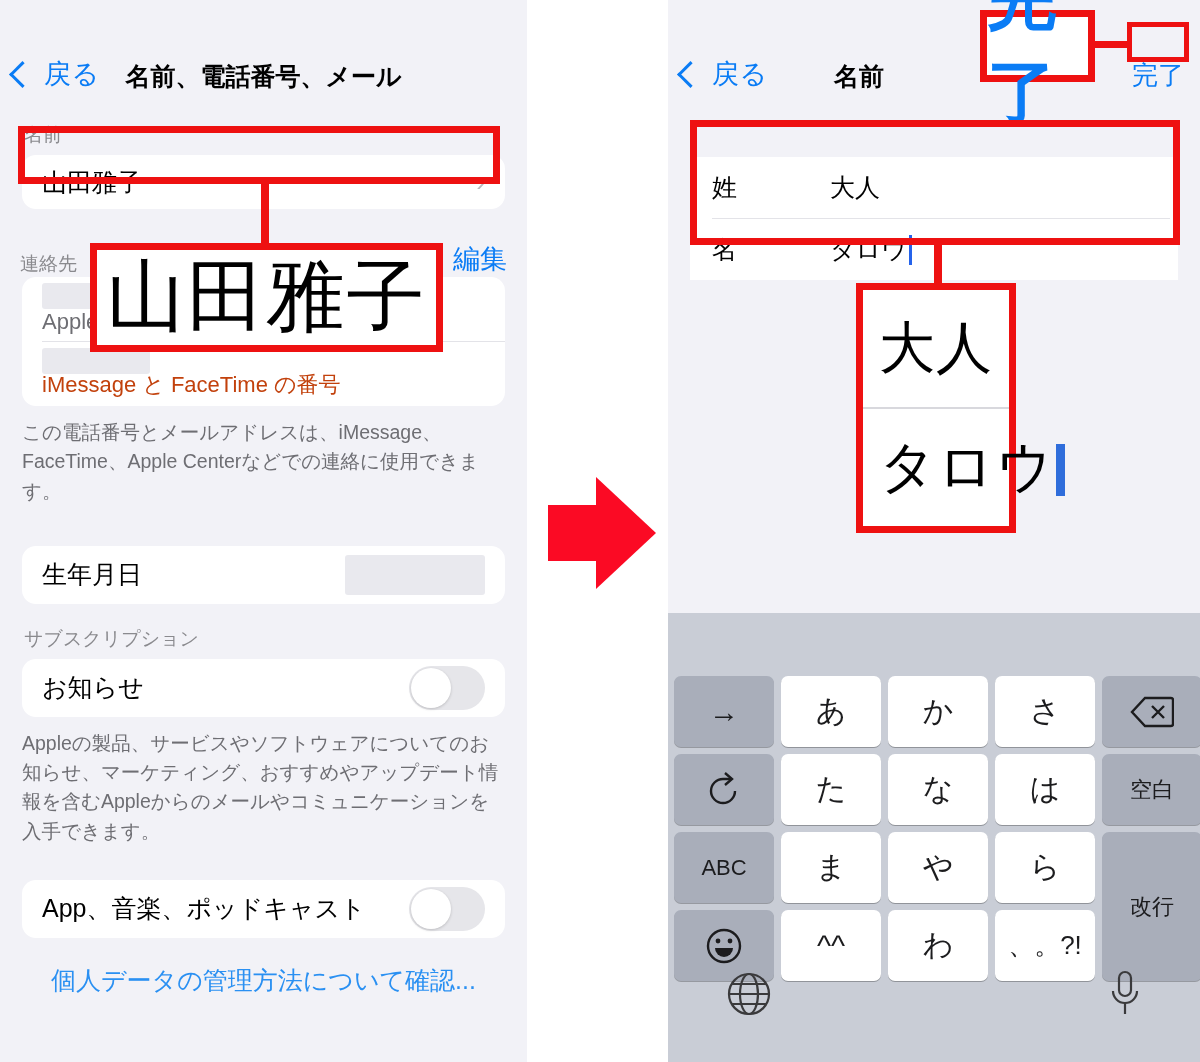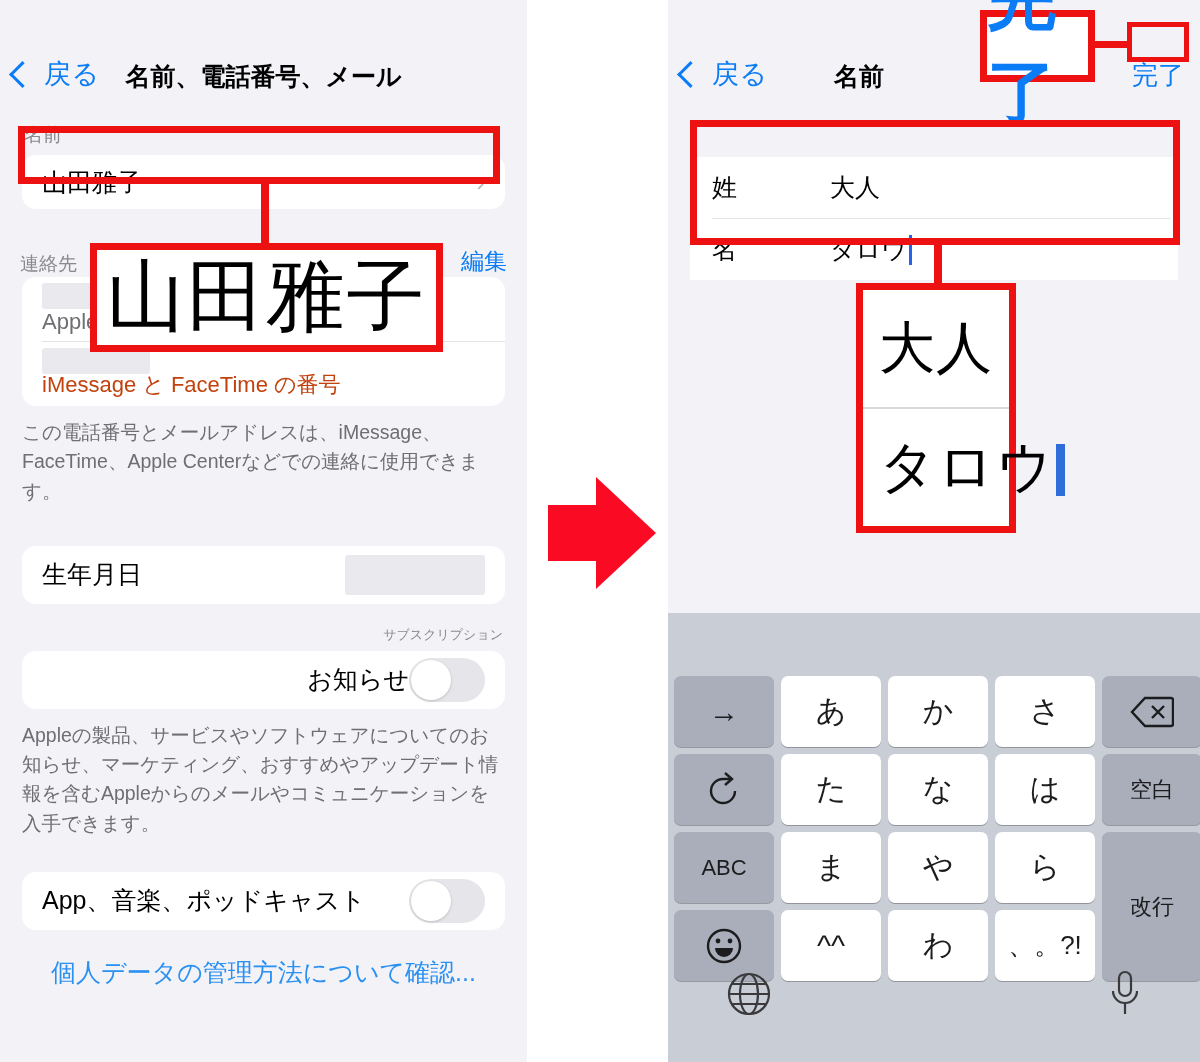--- a/index.html
+++ b/index.html
@@ -24,29 +24,29 @@
   .chev{display:inline-block;width:16px;height:16px;border-left:3.4px solid #0a7cf5;
     border-bottom:3.4px solid #0a7cf5;transform:rotate(45deg);margin-right:12px;margin-left:3px;}
   .nav-title{position:absolute;left:0;right:0;top:28px;text-align:center;
     font-size:25px;font-weight:bold;color:#000;}
   #panel-right .nav-title{left:0;right:150px;}
   .nav-done{position:absolute;right:16px;top:26px;color:#0a7cf5;font-size:26px;cursor:pointer;}
 
   
   .grp-header{font-size:19px;color:#8a8a8e;padding:0 24px 7px 24px;}
   .grp-header.row{display:flex;justify-content:space-between;align-items:flex-end;}
-  .grp-edit{color:#0a7cf5;font-size:23px;cursor:pointer;}
+  .grp-edit{color:#0a7cf5;font-size:27px;cursor:pointer;}
   .card{background:#fff;border-radius:14px;margin:0 22px;overflow:hidden;}
   .row{display:flex;align-items:center;padding:0 20px;min-height:54px;position:relative;}
   .row .label{font-size:25px;color:#000;flex:1;}
   .row .disc{color:#b8b8bd;font-size:26px;font-weight:300;}
   .sep{height:1px;background:#e3e3e8;margin-left:20px;}
   .redact{background:#e9e9ee;border-radius:3px;}
   .foot{font-size:19.5px;line-height:1.5;color:#6e6e73;padding:12px 22px 0 22px;}
-  .sub-label{font-size:13px;color:#8a8a8e;padding:0 24px 7px 24px;text-align:right;}
+  .sub-label{font-size:19px;color:#8a8a8e;padding:0 24px 7px 24px;}
 
   
   .toggle{width:76px;height:44px;border-radius:22px;background:#e6e6ea;position:relative;
     flex:0 0 auto;cursor:pointer;}
   .toggle .knob{position:absolute;left:2px;top:2px;width:40px;height:40px;border-radius:50%;
     background:#fff;box-shadow:0 1px 3px rgba(0,0,0,.18);}
 
   .link-center{text-align:center;color:#2a90f2;font-size:25px;margin-top:26px;cursor:pointer;}
 
   
@@ -138,21 +138,21 @@
 
     <div class="card" style="margin-top:40px;height:58px;">
       <div class="row" style="min-height:58px;">
         <span class="label">生年月日</span>
         <span class="redact" style="width:140px;height:40px;"></span>
       </div>
     </div>
 
     <div class="sub-label" style="margin-top:22px;">サブスクリプション</div>
     <div class="card" style="height:58px;">
-      <div class="row" style="min-height:58px;text-align:right;">
+      <div class="row" style="min-height:58px;">
         <span class="label">お知らせ</span>
         <span class="toggle">
           <span class="knob"></span>
         </span>
       </div>
     </div>
     <div class="foot">Appleの製品、サービスやソフトウェアについてのお知らせ、マーケティング、おすすめやアップデート情報を含むAppleからのメールやコミュニケーションを入手できます。</div>
 
     <div class="card" style="margin-top:34px;height:58px;">
       <div class="row" style="min-height:58px;">

